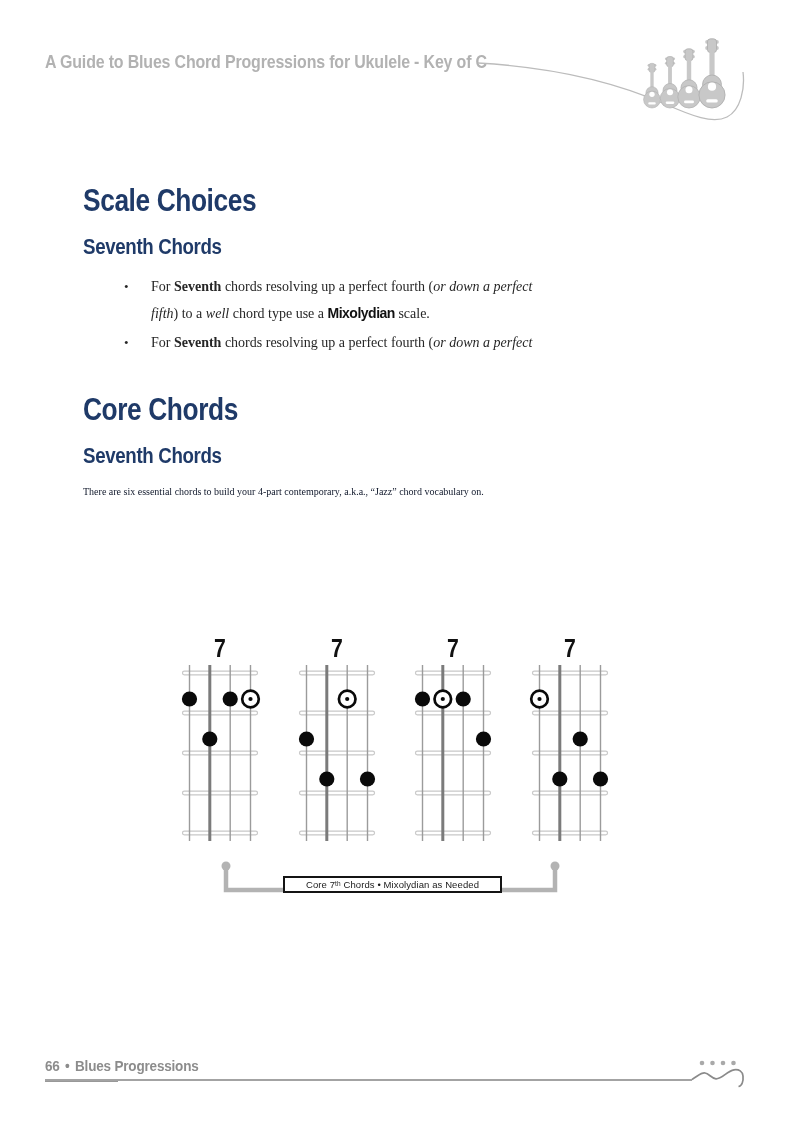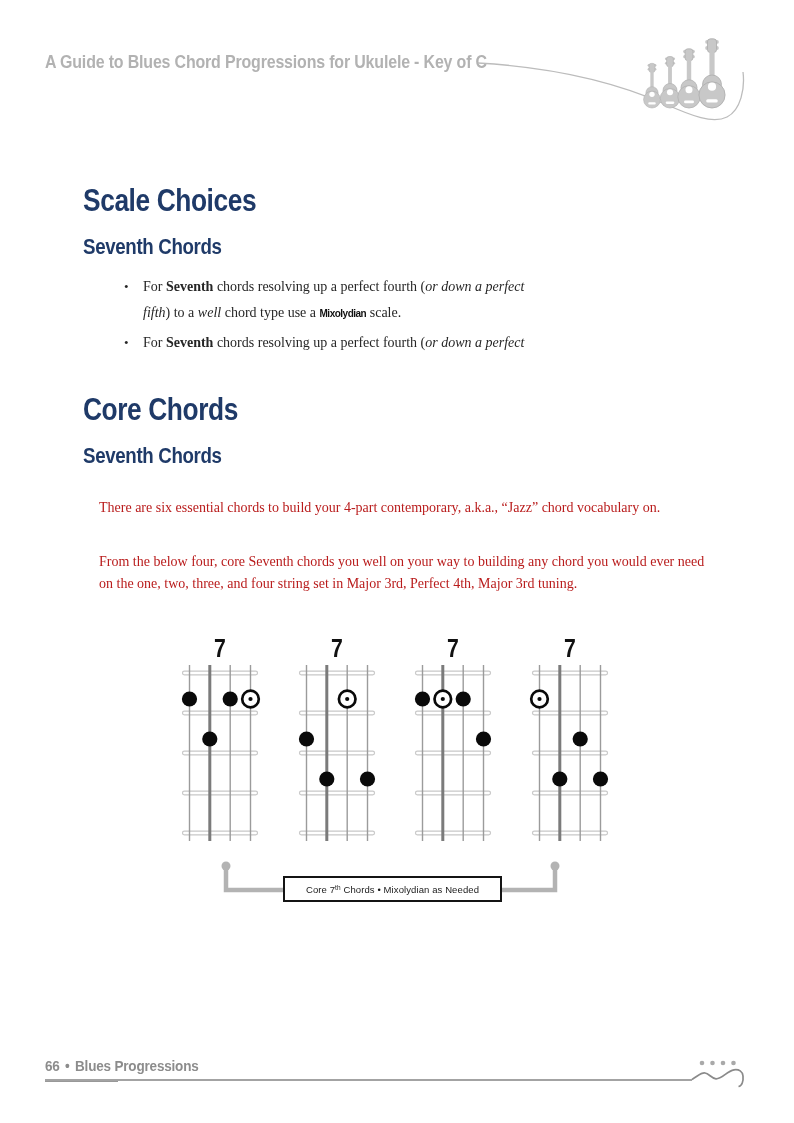--- a/index.html
+++ b/index.html
@@ -15,44 +15,44 @@
   .h2{position:absolute;margin:0;font-family:"Liberation Sans",sans-serif;font-weight:700;font-size:22px;color:#1f3a68;letter-spacing:-0.4px;transform:scaleX(.85);transform-origin:left top;white-space:nowrap;}
   .pos-scale{left:83px;top:183px}
   .pos-scale-sub{left:83px;top:234px}
   .pos-core{left:83px;top:392px}
   .pos-core-sub{left:83px;top:443px}
 
   
   #bullets{position:absolute;left:124px;top:274px;width:520px;font-size:14px;color:#262626;}
   .bullet-item{display:flex;margin-bottom:3px;}
   .bullet-mark{width:19px;flex:none;line-height:26px;font-size:13px;}
-  .bullet-line{line-height:26px;white-space:nowrap;}
+  .bullet-line{line-height:26px;white-space:nowrap;margin-left:8px;}
   .seg-b{font-weight:700;}
   .seg-i{font-style:italic;}
-  .seg-c{font-family:"Liberation Sans",sans-serif;font-weight:700;letter-spacing:-0.5px;font-size:10px;color:#111;}
-
-  
-  .para{position:absolute;left:83px;width:622px;margin:16px;font-size:14px;line-height:21.5px;color:#b91c1c;}
+  .seg-c{font-family:"Liberation Sans",sans-serif;font-weight:700;letter-spacing:-0.5px;font-size:14px;color:#111;}
+
+  
+  .para{position:absolute;left:83px;width:622px;margin:0;font-size:10px;line-height:21.5px;color:#0f172a;}
   .pos-p1{top:481px}
   .pos-p2{top:535px}
 
   
   #diagrams{position:absolute;left:0;top:630px;width:794px;height:235px;}
   #diagrams svg{position:absolute;top:0;}
   .fretline{fill:#ffffff;stroke:#c8c8c8;stroke-width:1.2;}
   .string{stroke:#9b9b9b;stroke-width:1.4;}
   .string-thick{stroke:#7b7b7b;stroke-width:3;}
   .dot{fill:#0a0a0a;}
   .root-outer{fill:#ffffff;stroke:#0a0a0a;stroke-width:2.7;}
   .root-inner{fill:#0a0a0a;}
   .fret-label{font-family:"Liberation Sans",sans-serif;font-weight:700;font-size:25px;fill:#111;}
 
   
   .bracket{position:absolute;left:195px;top:855px;}
-  .caption-box{position:absolute;left:283px;top:876px;width:219px;height:26px;box-sizing:border-box;border:2px solid #141414;background:#fff;display:flex;align-items:center;justify-content:center;font-family:"Liberation Sans",sans-serif;font-size:9.5px;color:#1a1a1a;letter-spacing:0.1px;white-space:pre;}
+  .caption-box{position:absolute;left:283px;top:876px;width:219px;height:17px;box-sizing:border-box;border:2px solid #141414;background:#fff;display:flex;align-items:center;justify-content:center;font-family:"Liberation Sans",sans-serif;font-size:9.5px;color:#1a1a1a;letter-spacing:0.1px;white-space:pre;}
   .caption-box sup{font-size:6.5px;position:relative;top:-1px;line-height:0;}
 
   
   .footer{position:absolute;left:45px;top:1057px;font-family:"Liberation Sans",sans-serif;font-weight:700;font-size:15px;color:#8c8c8c;letter-spacing:-0.2px;transform:scaleX(.9);transform-origin:left top;display:flex;gap:6px;white-space:nowrap;}
   .rule-thick{position:absolute;left:45px;top:1078.5px;width:73px;height:3px;background:#989898;}
   .rule-thin{position:absolute;left:45px;top:1079.3px;width:647px;height:1.4px;background:#a3a3a3;}
   .squiggle{position:absolute;left:690px;top:1050px;}
 </style>
 </head>
 <body>
@@ -98,21 +98,20 @@
         <span class="bullet-mark">•</span>
         <div>
           <div class="bullet-line"><span class="seg-n">For </span><span class="seg-b">Seventh</span><span class="seg-n"> chords resolving up a perfect fourth (</span><span class="seg-i">or down a perfect</span></div>
         </div>
       </div>
     </div>
 
   <h1 class="h1 pos-core">Core Chords</h1>
   <h2 class="h2 pos-core-sub">Seventh Chords</h2>
   <p class="para pos-p1">There are six essential chords to build your 4-part contemporary, a.k.a., “Jazz” chord vocabulary on.</p>
-  <p class="para pos-p2">From the below four, core Seventh chords you well on your way to building any chord you would ever need on the one, two, three, and four string set in Major 3rd, Perfect 4th, Major 3rd tuning.</p>
 
   <div id="diagrams">
       <svg width="84" height="220" style="left: 178px;">
         <text x="49.4" y="27" text-anchor="middle" transform="scale(0.85 1)" class="fret-label">7</text>
         <rect x="4.5" y="41.2" width="75" height="3.6" rx="1.8" class="fretline"></rect>
         <rect x="4.5" y="81.2" width="75" height="3.6" rx="1.8" class="fretline"></rect>
         <rect x="4.5" y="121.2" width="75" height="3.6" rx="1.8" class="fretline"></rect>
         <rect x="4.5" y="161.2" width="75" height="3.6" rx="1.8" class="fretline"></rect>
         <rect x="4.5" y="201.2" width="75" height="3.6" rx="1.8" class="fretline"></rect>
         <line x1="11.5" x2="11.5" y1="35" y2="211" class="string"></line>

